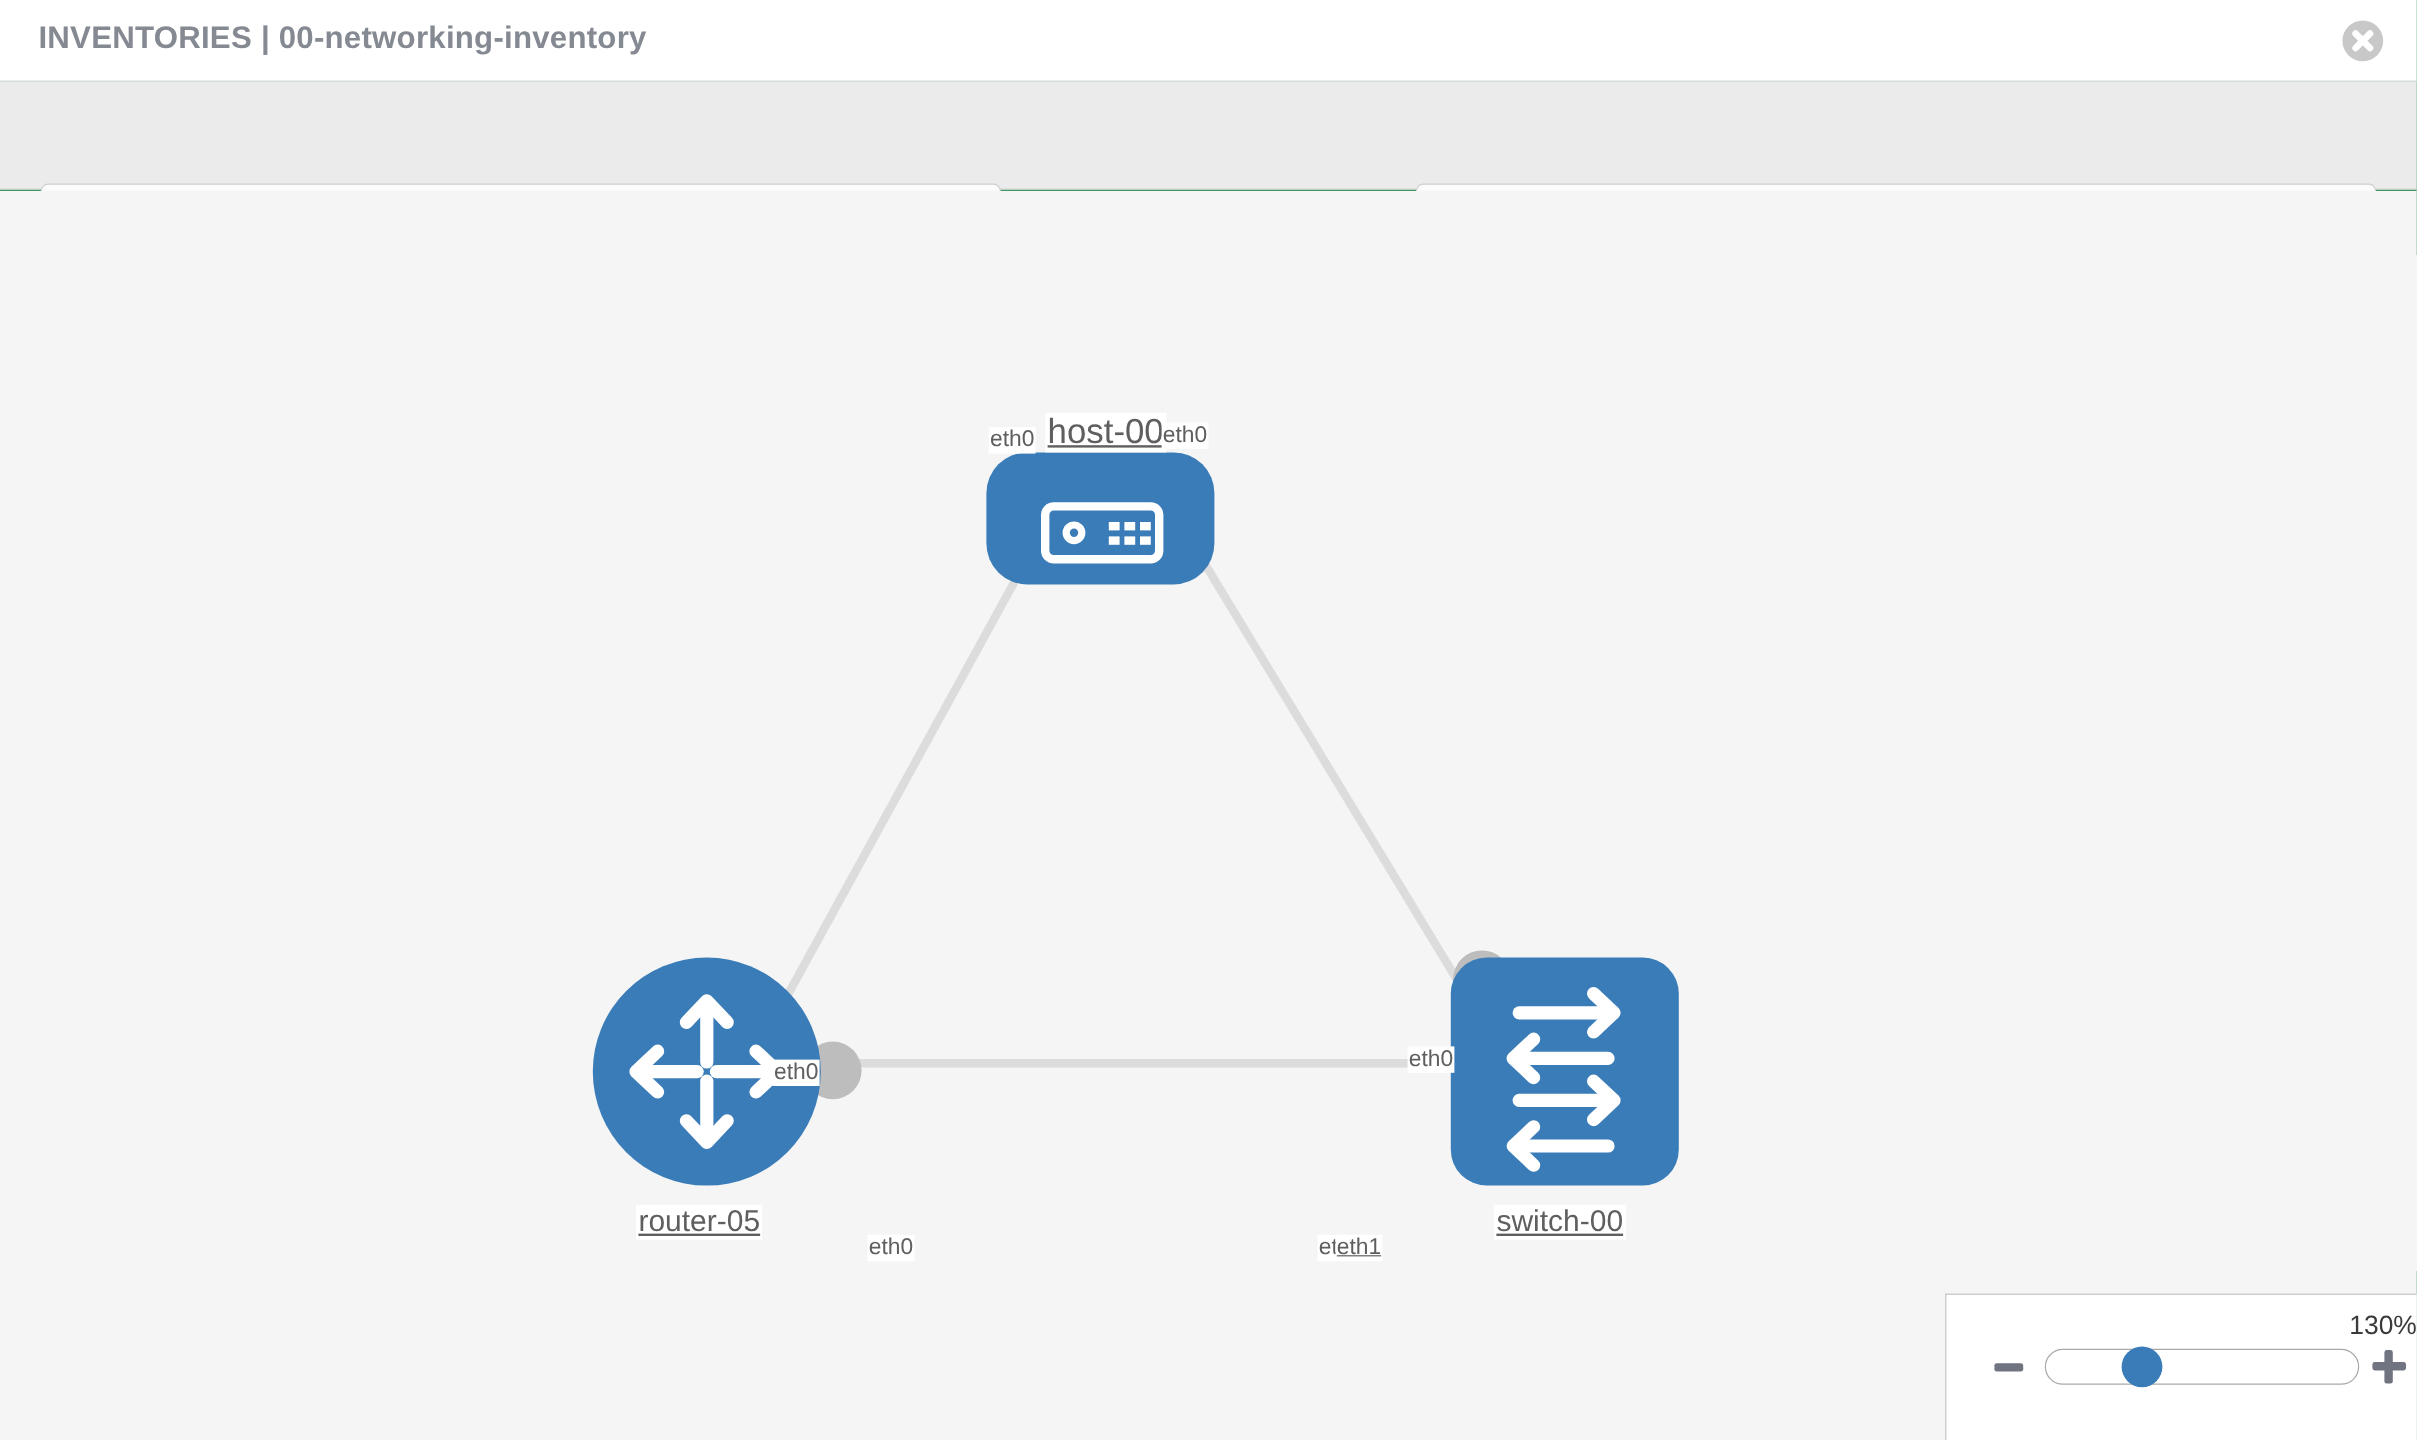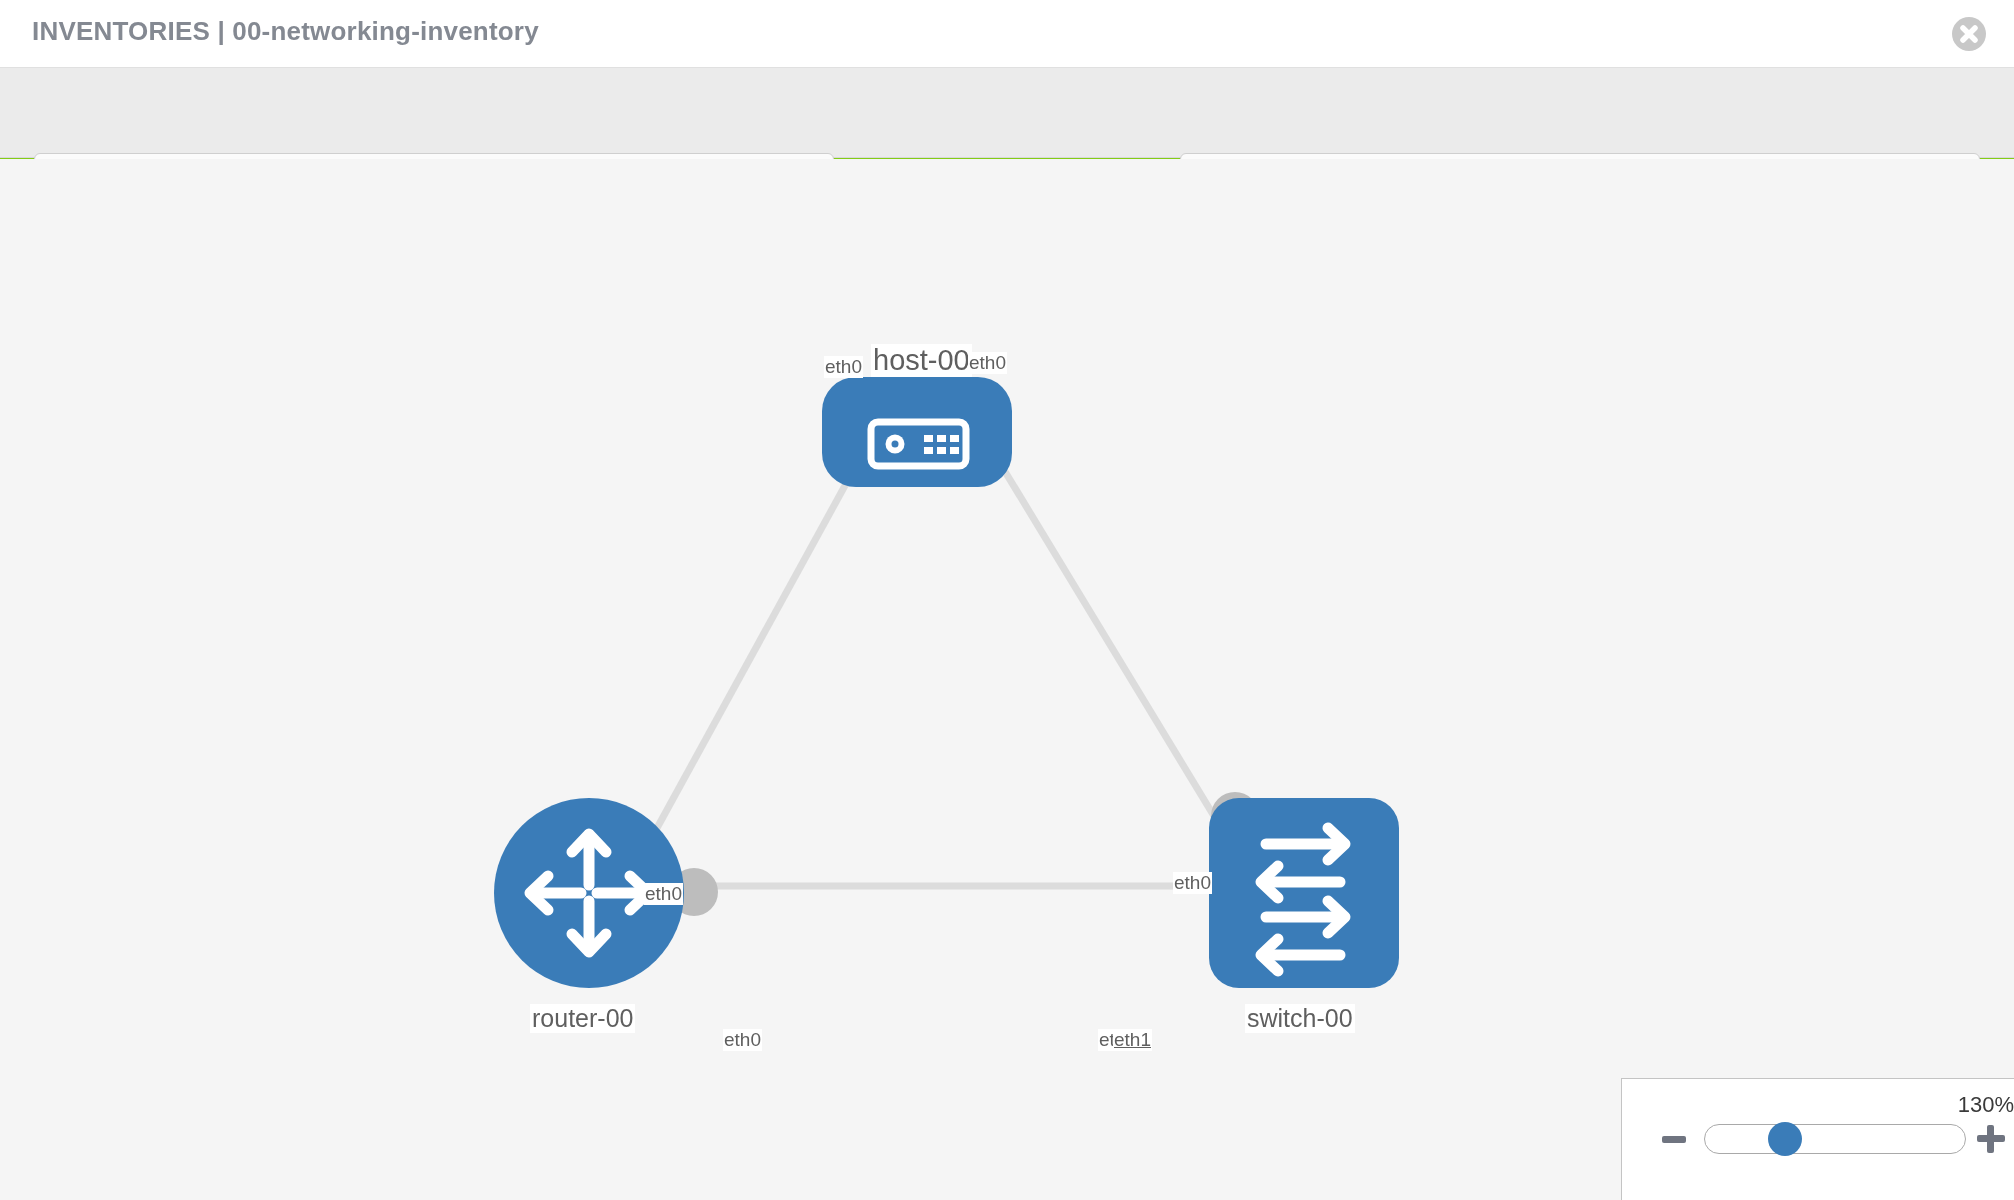--- a/index.html
+++ b/index.html
@@ -7,21 +7,21 @@
     margin: 0; padding: 0;
     width: 2014px; height: 1200px;
     overflow: hidden;
     background: #ffffff;
     font-family: "Liberation Sans", sans-serif;
   }
 
   #app {
     position: relative;
     width: 2014px; height: 1200px;
-    background: #84cc16;
+    background: #15803d;
   }
 
   
   .header {
     position: absolute;
     top: 0; left: 0;
     width: 2014px; height: 68px;
     background: #ffffff;
     border-bottom: 1px solid #e0e0e0;
   }
@@ -112,20 +112,21 @@
   .canvas svg { position: absolute; top: 0; left: 0; }
 
   
   .node-label {
     position: absolute;
     font-size: 25px;
     color: #5f5f5f;
     background: #ffffff;
     white-space: nowrap;
     padding: 0 2px;
+    text-decoration: underline;
   }
   .port-label {
     position: absolute;
     font-size: 19px;
     color: #5f5f5f;
     background: #ffffff;
     white-space: nowrap;
     padding: 0 1px;
   }
 
@@ -283,21 +284,21 @@
           <path d="M1278 707 L1261 723 L1278 739"></path>
           <path d="M1266 758 H1344"></path>
           <path d="M1328 742 L1345 758 L1328 774"></path>
           <path d="M1340 796 H1262"></path>
           <path d="M1278 780 L1261 796 L1278 812"></path>
         </g>
       </g>
     </svg>
 
     <div class="node-label" style="left:871px; top:185px; font-size:29px;">host-00</div>
-    <div class="node-label" style="left:530px; top:845px;">router-00</div>
+    <div class="node-label" style="left:530px; top:845px;">router-05</div>
     <div class="node-label" style="left:1245px; top:845px;">switch-00</div>
 
     <div class="port-label" style="left:824px; top:197px;">eth0</div>
     <div class="port-label" style="left:968px; top:193px;">eth0</div>
     <div class="port-label" style="left:644px; top:724px;">eth0</div>
     <div class="port-label" style="left:1173px; top:713px;">eth0</div>
     <div class="port-label" style="left:723px; top:870px;">eth0</div>
     <div class="port-label" style="left:1098px; top:870px;">eth0</div>
     <div class="port-label" style="left:1113px; top:870px;text-decoration:underline;">eth1</div>
 

